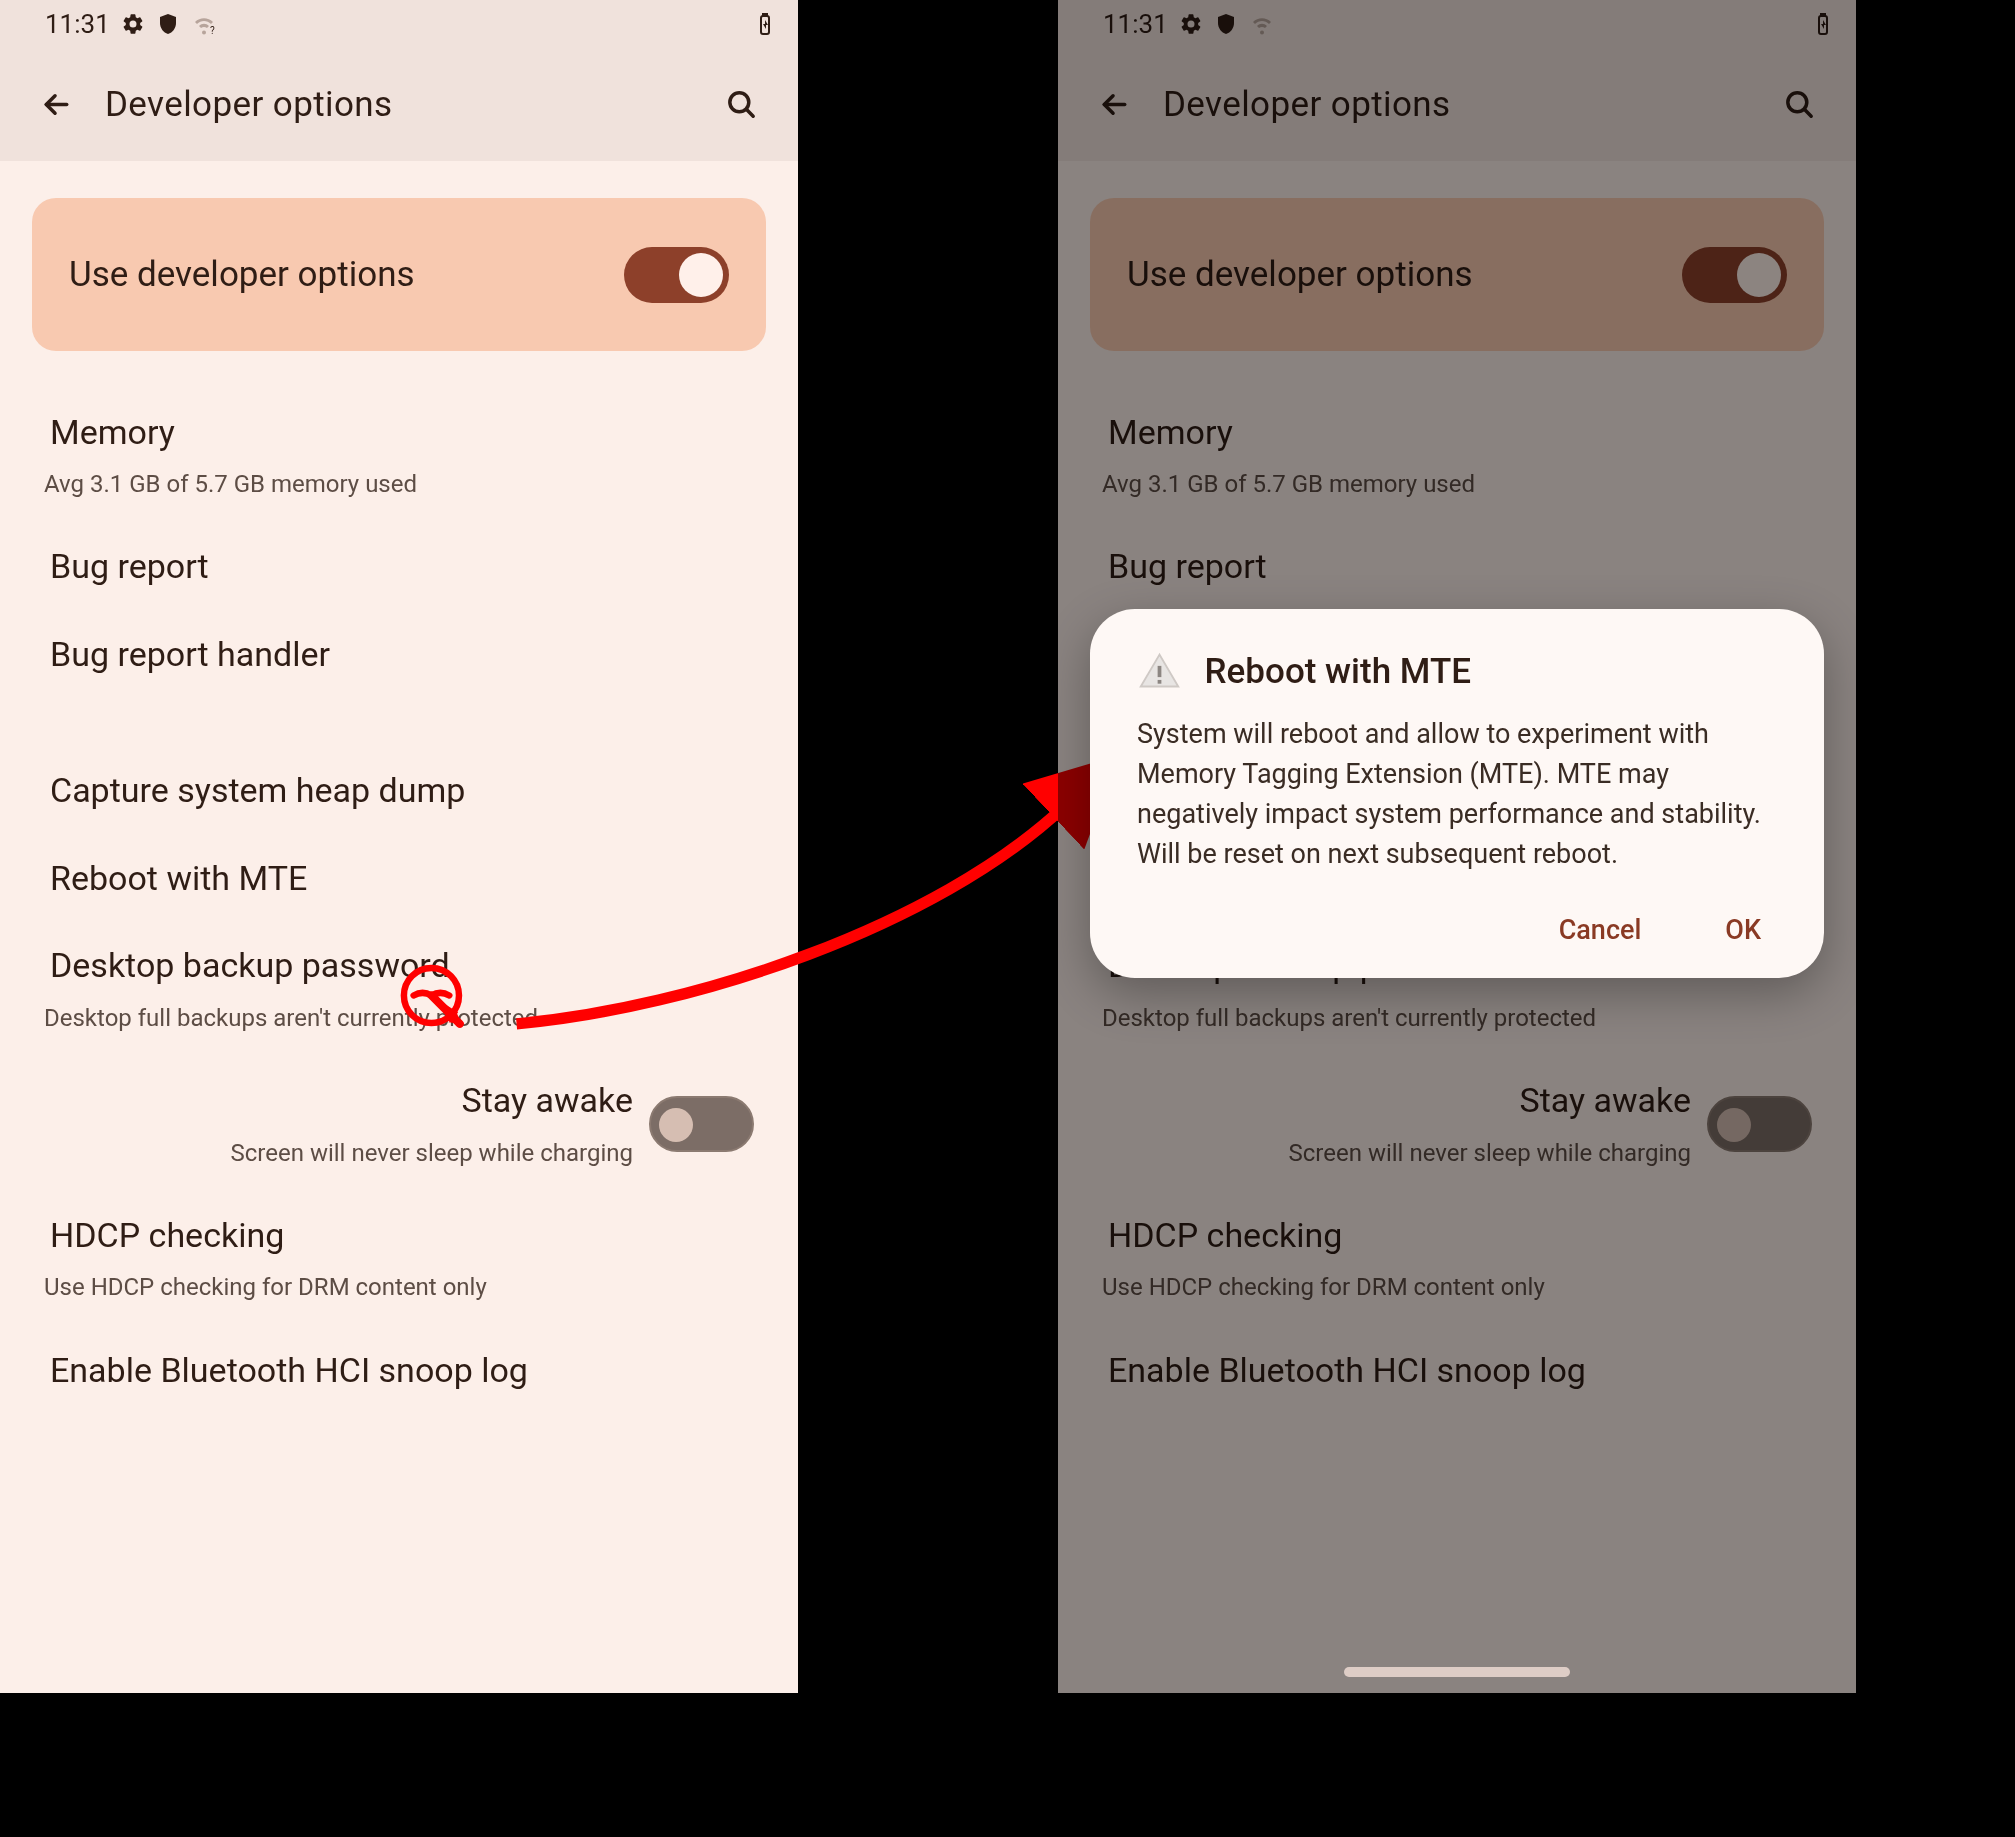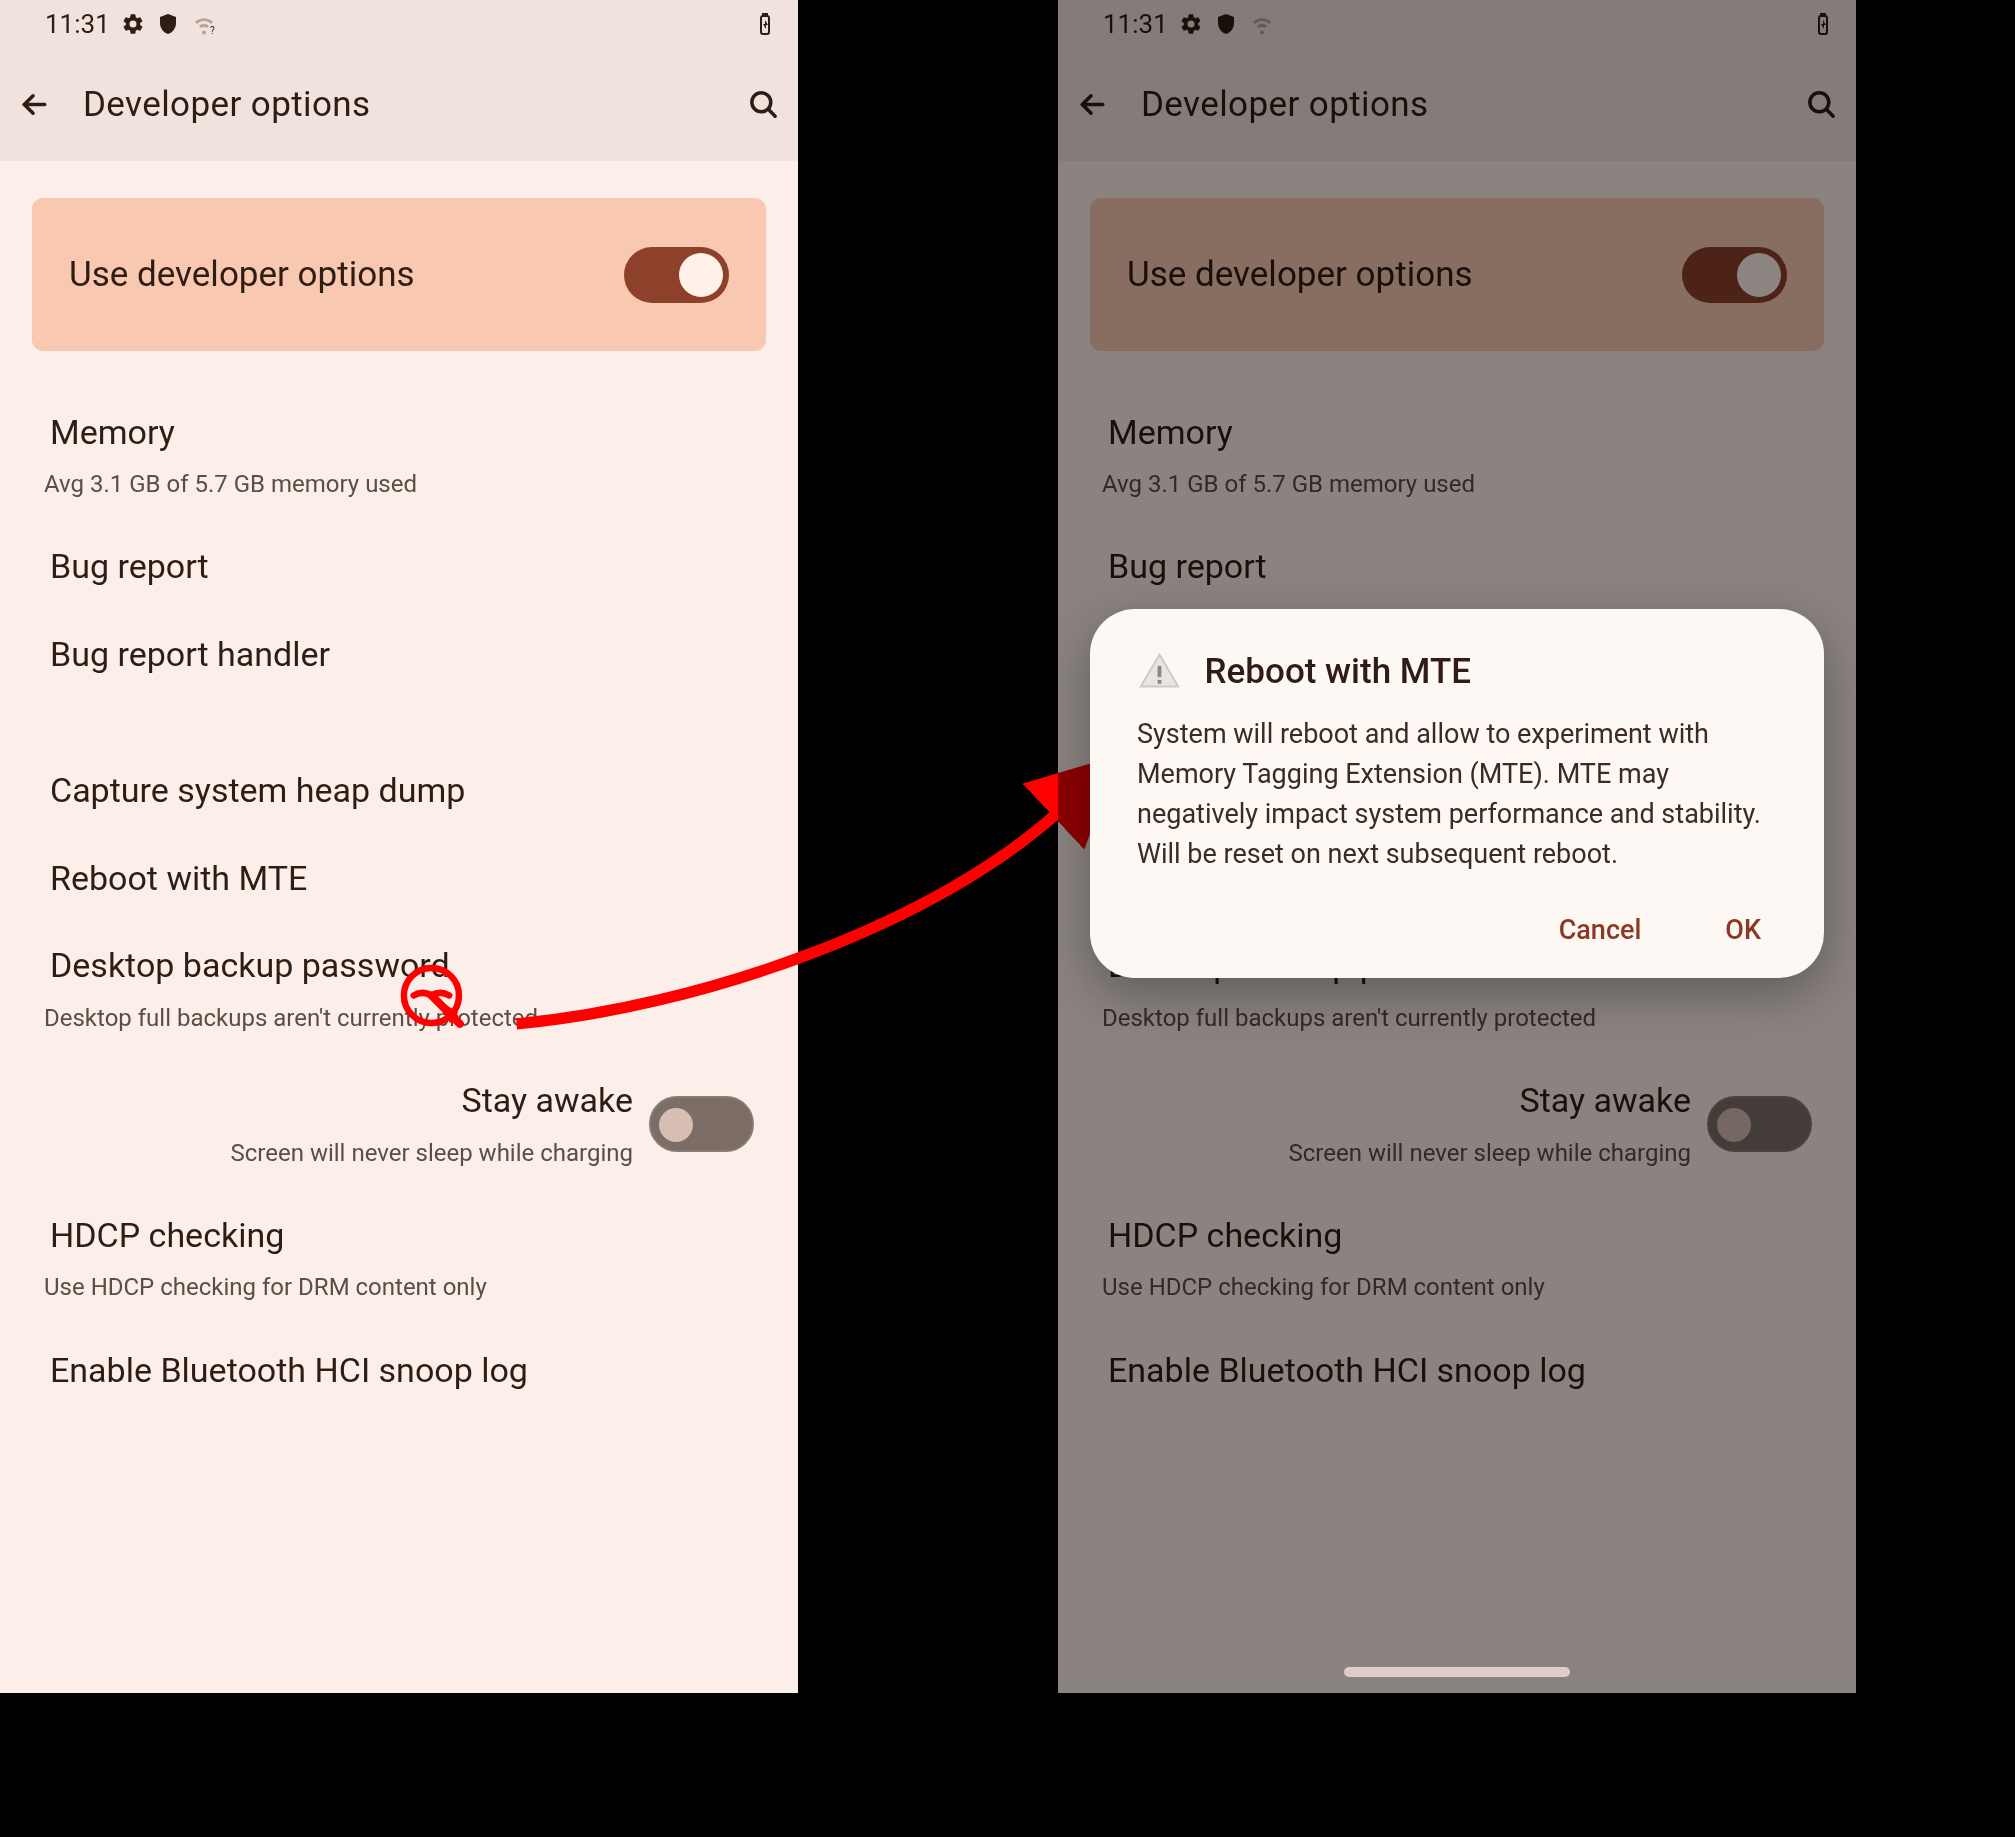--- a/index.html
+++ b/index.html
@@ -57,35 +57,35 @@
   }
   .status .sl{display:flex;align-items:center;gap:11.3px;}
   .status .si{width:24px;height:24px;display:inline-flex;align-items:center;justify-content:center;}
   .status .si svg{width:100%;height:100%;}
 
   
   .hdr{
     height:113px;
     display:flex;
     align-items:center;
-    padding:0 15px;
+    padding:0 37px;
     background:var(--bg-header);
     gap:29px;
   }
   .hdr .back{width:39px;height:39px;display:flex;align-items:center;justify-content:center;}
   .hdr .ttl{flex:1;font-size:35px;font-weight:400;letter-spacing:0.4px;}
   .hdr .search{width:39px;height:39px;display:flex;align-items:center;justify-content:center;}
 
   .content{position:relative;}
 
   
   .usecard{
     margin:37px 32px 37px 32px;
     background:var(--card);
-    border-radius:11px;
+    border-radius:24px;
     height:153px;
     display:flex;
     align-items:center;
     padding:0 37px 0 37px;
     justify-content:space-between;
   }
   .usecard .lbl{font-size:35px;}
   .toggle{position:relative;width:105px;height:56px;border-radius:32px;}
   .toggle.on{background:var(--accent-toggle);}
   .toggle.off{background:var(--toggle-off-track);border:2.4px solid #8b7a71;}

